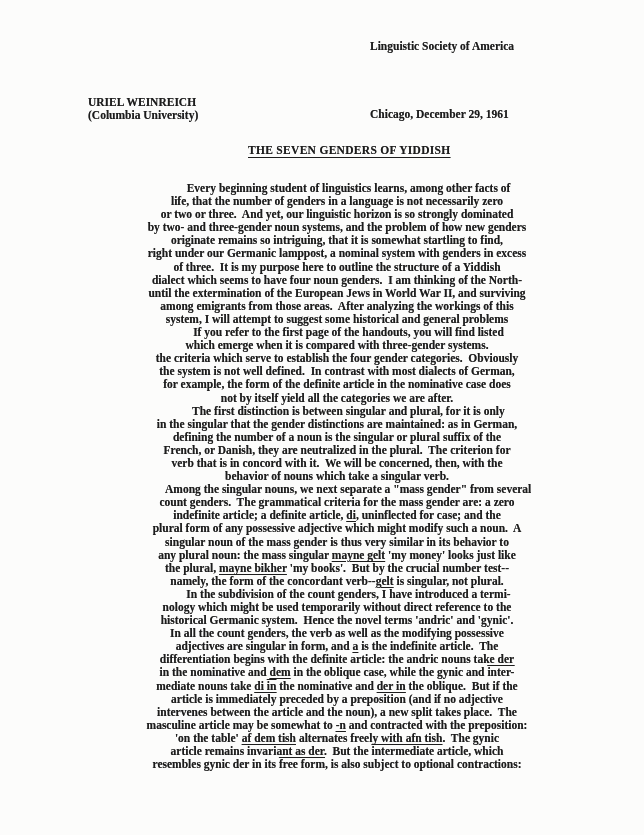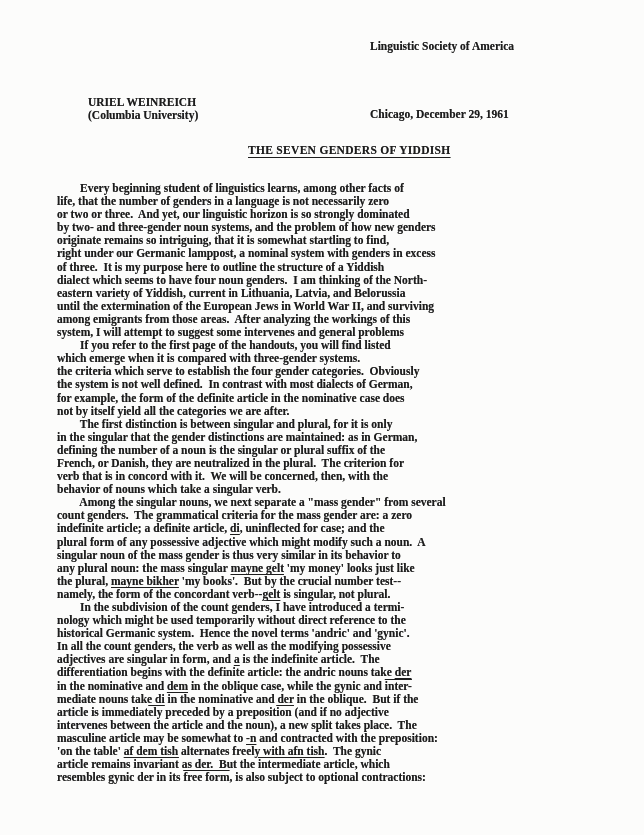--- a/index.html
+++ b/index.html
@@ -38,20 +38,21 @@
   .doc-body {
     position: absolute;
     left: 57px;
     top: 182px;
     width: 560px;
   }
   .line {
     white-space: pre;
     line-height: 13.1px;
     height: 13.1px;
+    text-align: center;
   }
   .u {
     text-decoration: underline;
     text-underline-offset: 2px;
     text-decoration-thickness: 1px;
     margin-top: 44px;
   }
   .o {
     text-decoration: overline;
     text-decoration-thickness: 1px;
@@ -68,24 +69,23 @@
   <div class="abs doc-title">THE SEVEN GENDERS OF YIDDISH</div>
   <div class="doc-body">
       <div class="line"><span>        Every beginning student of linguistics learns, among other facts of</span></div>
       <div class="line"><span>life, that the number of genders in a language is not necessarily zero</span></div>
       <div class="line"><span>or two or three.  And yet, our linguistic horizon is so strongly dominated</span></div>
       <div class="line"><span>by two- and three-gender noun systems, and the problem of how new genders</span></div>
       <div class="line"><span>originate remains so intriguing, that it is somewhat startling to find,</span></div>
       <div class="line"><span>right under our Germanic lamppost, a nominal system with genders in excess</span></div>
       <div class="line"><span>of three.  It is my purpose here to outline the structure of a Yiddish</span></div>
       <div class="line"><span>dialect which seems to have four noun genders.  I am thinking of the North-</span></div>
-      <div class="line"><span>eastern variety of Yiddish, current in Lithuania, Latvia, and Belorussia</span></div>
       <div class="line"><span>until the extermination of the European Jews in World War II, and surviving</span></div>
       <div class="line"><span>among emigrants from those areas.  After analyzing the workings of this</span></div>
-      <div class="line"><span>system, I will attempt to suggest some intervenes and general problems</span></div>
+      <div class="line"><span>system, I will attempt to suggest some historical and general problems</span></div>
       <div class="line"><span>        If you refer to the first page of the handouts, you will find listed</span></div>
       <div class="line"><span>which emerge when it is compared with three-gender systems.</span></div>
       <div class="line"><span>the criteria which serve to establish the four gender categories.  Obviously</span></div>
       <div class="line"><span>the system is not well defined.  In contrast with most dialects of German,</span></div>
       <div class="line"><span>for example, the form of the definite article in the nominative case does</span></div>
       <div class="line"><span>not by itself yield all the categories we are after.</span></div>
       <div class="line"><span>        The first distinction is between singular and plural, for it is only</span></div>
       <div class="line"><span>in the singular that the gender distinctions are maintained: as in German,</span></div>
       <div class="line"><span>defining the number of a noun is the singular or plural suffix of the</span></div>
       <div class="line"><span>French, or Danish, they are neutralized in the plural.  The criterion for</span></div>

